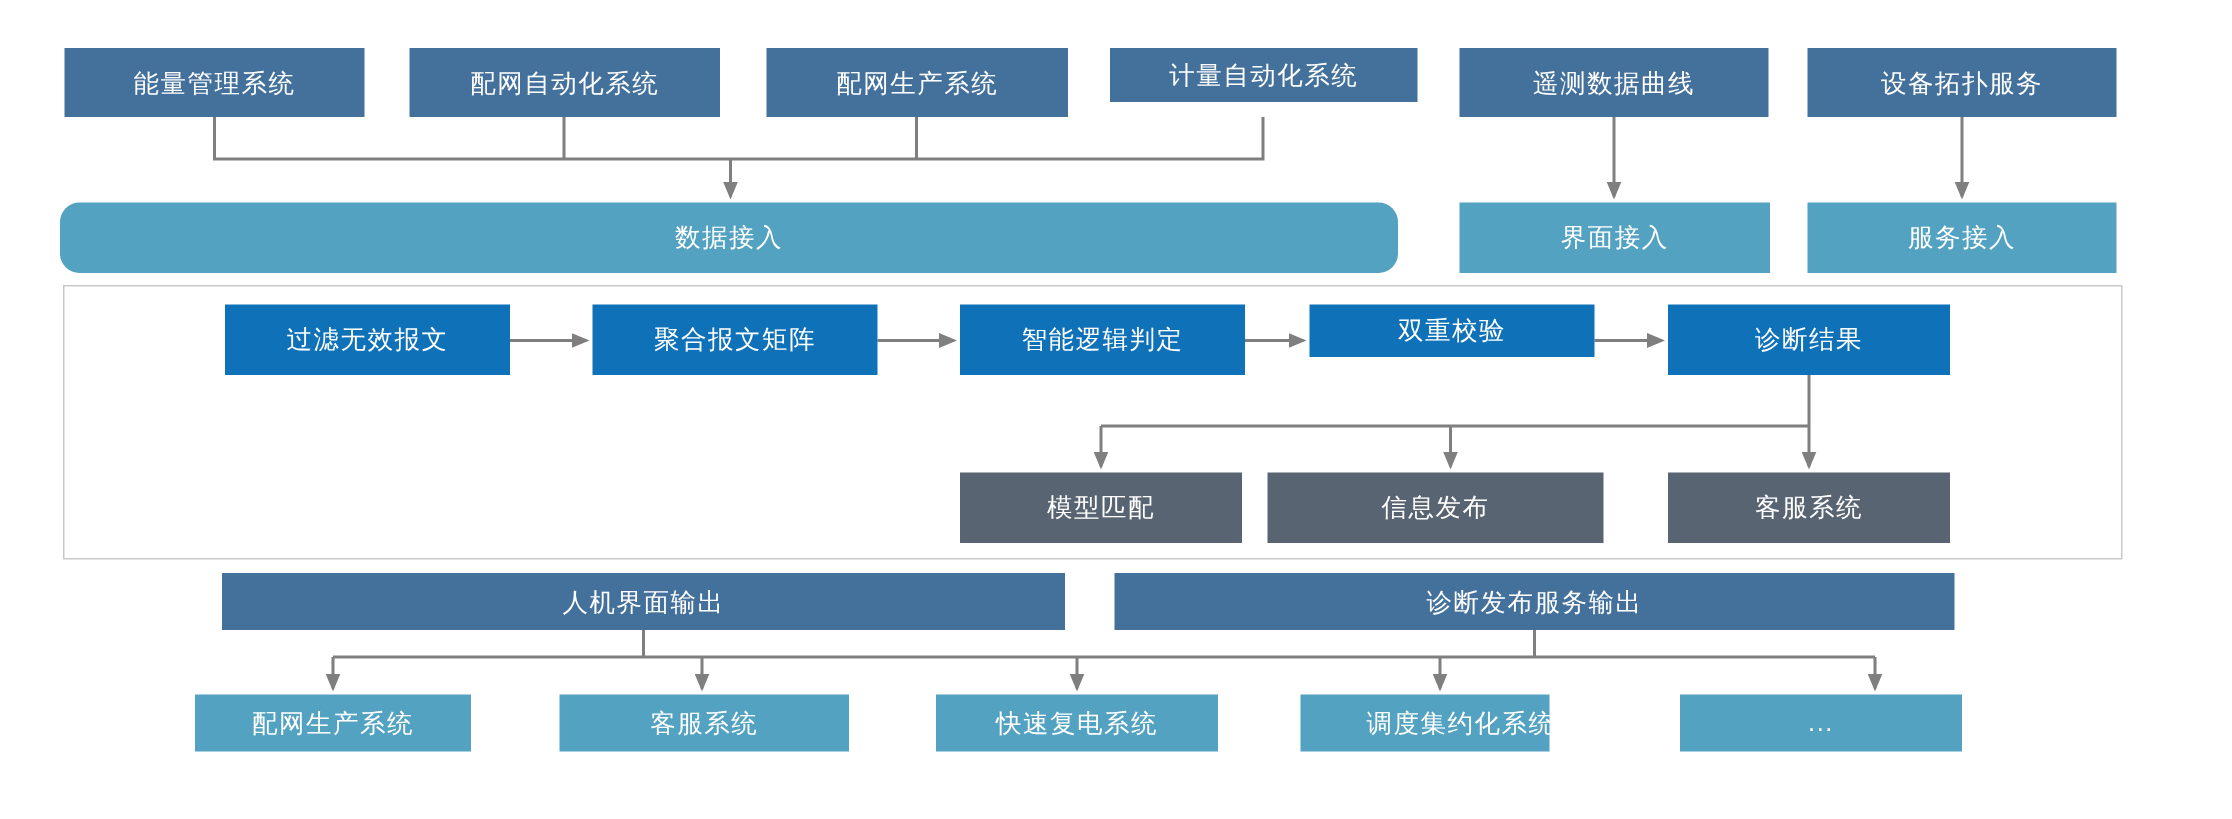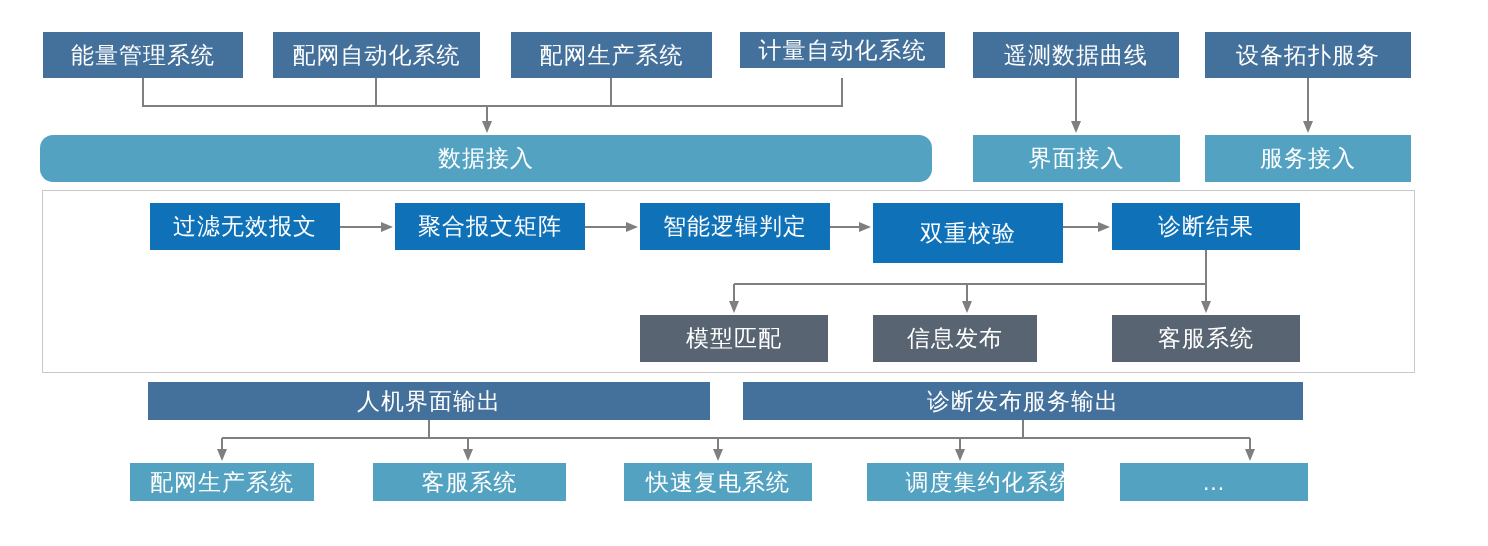--- a/index.html
+++ b/index.html
@@ -23,21 +23,21 @@
     width: 1371px; height: 181px;
     background: #ffffff;
     border: 1px solid #c9c9c9;
   }
   .node {
     position: absolute;
     display: flex;
     align-items: center;
     justify-content: center;
     color: #ffffff;
-    font-size: 23px;
+    font-size: 17px;
     letter-spacing: 1px;
     white-space: nowrap;
     box-sizing: border-box;
   }
   .steel { background: #44719B; }
   .teal  { background: #53A2C1; }
   .blue  { background: #0F72B9; }
   .slate { background: #596473; }
 </style>
 </head>
@@ -87,29 +87,29 @@
   <div class="node steel" style="left:973px; top:32px; width:206px; height:46px;">遥测数据曲线</div>
   <div class="node steel" style="left:1205px; top:32px; width:206px; height:46px;">设备拓扑服务</div>
 
   <div class="node teal" style="left:40px;  top:135px; width:892px; height:47px;border-radius:13px;">数据接入</div>
   <div class="node teal" style="left:973px; top:135px; width:207px; height:47px;">界面接入</div>
   <div class="node teal" style="left:1205px; top:135px; width:206px; height:47px;">服务接入</div>
 
   <div class="node blue" style="left:150px; top:203px; width:190px; height:47px;">过滤无效报文</div>
   <div class="node blue" style="left:395px; top:203px; width:190px; height:47px;">聚合报文矩阵</div>
   <div class="node blue" style="left:640px; top:203px; width:190px; height:47px;">智能逻辑判定</div>
-  <div class="node blue" style="left:873px; top:203px; width:190px; height:60px;">双重校验</div>
+  <div class="node blue" style="left:873px; top:203px; width:190px; height:35px;">双重校验</div>
   <div class="node blue" style="left:1112px; top:203px; width:188px; height:47px;">诊断结果</div>
 
   <div class="node slate" style="left:640px; top:315px; width:188px; height:47px;">模型匹配</div>
-  <div class="node slate" style="left:873px; top:315px; width:164px; height:47px;">信息发布</div>
+  <div class="node slate" style="left:845px; top:315px; width:224px; height:47px;">信息发布</div>
   <div class="node slate" style="left:1112px; top:315px; width:188px; height:47px;">客服系统</div>
 
   <div class="node steel" style="left:148px; top:382px; width:562px; height:38px;">人机界面输出</div>
   <div class="node steel" style="left:743px; top:382px; width:560px; height:38px;">诊断发布服务输出</div>
 
   <div class="node teal" style="left:130px; top:463px; width:184px; height:38px;">配网生产系统</div>
   <div class="node teal" style="left:373px; top:463px; width:193px; height:38px;">客服系统</div>
   <div class="node teal" style="left:624px; top:463px; width:188px; height:38px;">快速复电系统</div>
-  <div class="node teal" style="left:867px; top:463px; width:197px; height:38px;padding-left:48px;">调度集约化系统</div>
+  <div class="node teal" style="left:867px; top:463px; width:166px; height:38px;padding-left:48px;">调度集约化系统</div>
   <div class="node teal" style="left:1120px; top:463px; width:188px; height:38px;">...</div>
 
 </div>
 
 </body></html>

